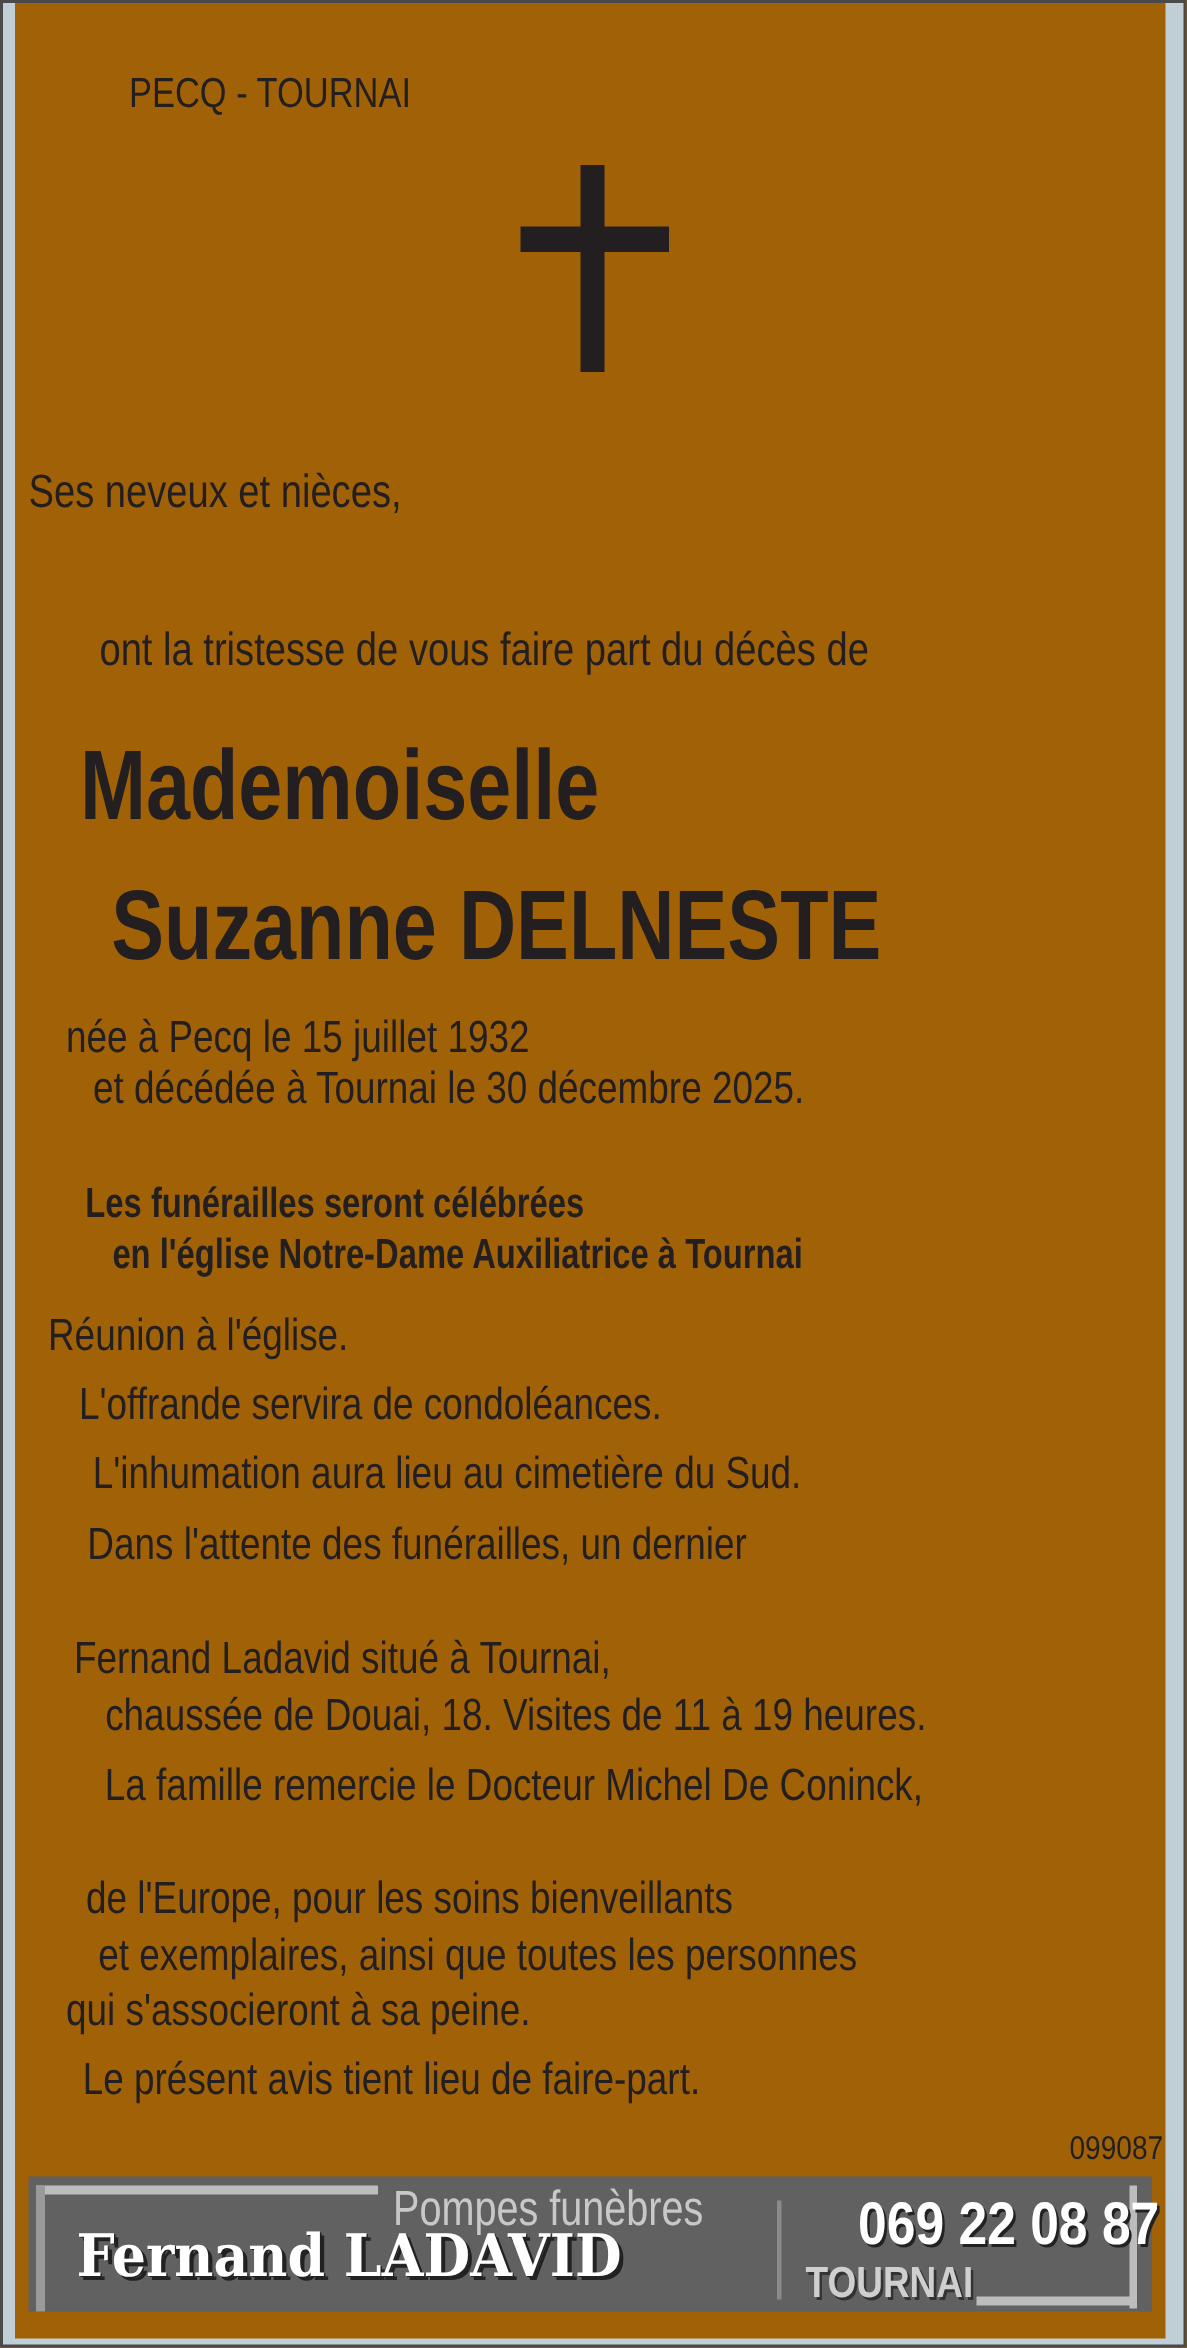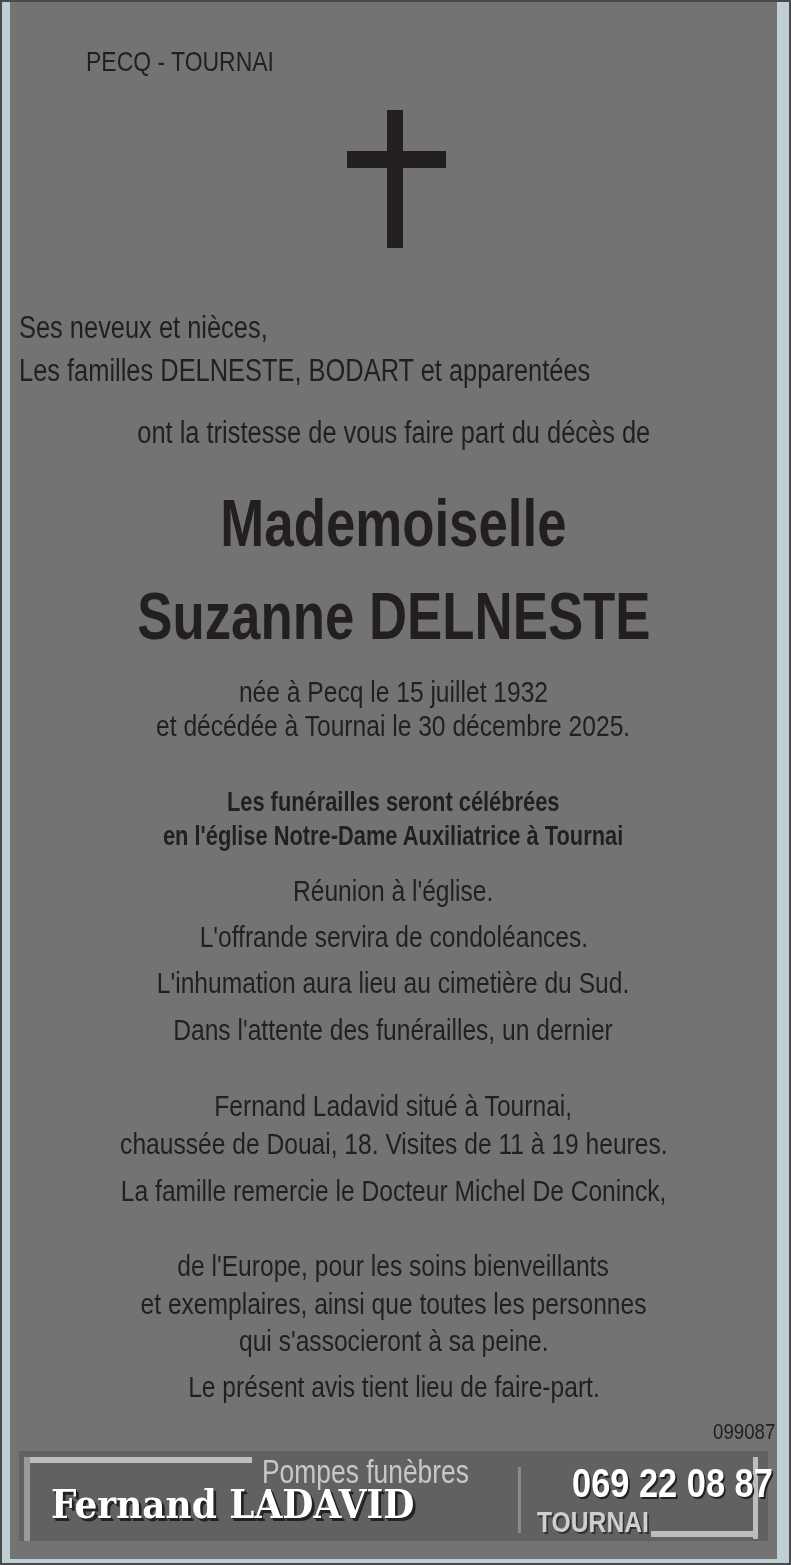--- a/index.html
+++ b/index.html
@@ -9,25 +9,25 @@
       position: relative; overflow: hidden;
       font-family: "Liberation Sans", sans-serif;
       color: #231f20;
     }
     .frame {
       position: absolute; left: 2px; top: 2px; width: 787px; height: 1561px;
       background: #c0ced6;
     }
     .page {
       position: absolute; left: 10px; top: 2px; width: 767px; height: 1557px;
-      background: #737373;
+      background: #a16207;
     }
     .line {
       position: absolute; left: 0; width: 767px;
-      white-space: nowrap; text-align: center;
+      white-space: nowrap; 
     }
     .line > span { display: inline-block; transform-origin: center; }
     .cond > span { transform: scaleX(0.82); }
     .left { text-align: left; }
     .left > span { transform-origin: left center; }
 
     .place { top: 44px; left: 76px; font-size: 28px; }
     .cross-v { position: absolute; left: 377px; top: 108px; width: 16px; height: 138px; background: #231f20; }
     .cross-h { position: absolute; left: 337px; top: 149px; width: 99px; height: 17px; background: #231f20; }
 
@@ -86,21 +86,20 @@
 <div class="page">
 
   <div class="line left cond place"><span>PECQ - TOURNAI</span></div>
 
   <div>
     <div class="cross-v"></div>
     <div class="cross-h"></div>
   </div>
 
   <div class="line left cond fam f1"><span>Ses neveux et nièces,</span></div>
-  <div class="line left cond fam f2"><span>Les familles DELNESTE, BODART et apparentées</span></div>
   <div class="line cond f3"><span>ont la tristesse de vous faire part du décès de</span></div>
 
   <div class="line title t1"><span>Mademoiselle</span></div>
   <div class="line title t2"><span>Suzanne DELNESTE</span></div>
 
   <div class="line cond body" style="top:673px"><span>née à Pecq le 15 juillet 1932</span></div>
   <div class="line cond body" style="top:707px"><span>et décédée à Tournai le 30 décembre 2025.</span></div>
 
   <div class="line bb" style="top:756px"><span>Les funérailles seront célébrées</span></div>
   <div class="line bb" style="top:790px"><span>en l'église Notre-Dame Auxiliatrice à Tournai</span></div>

